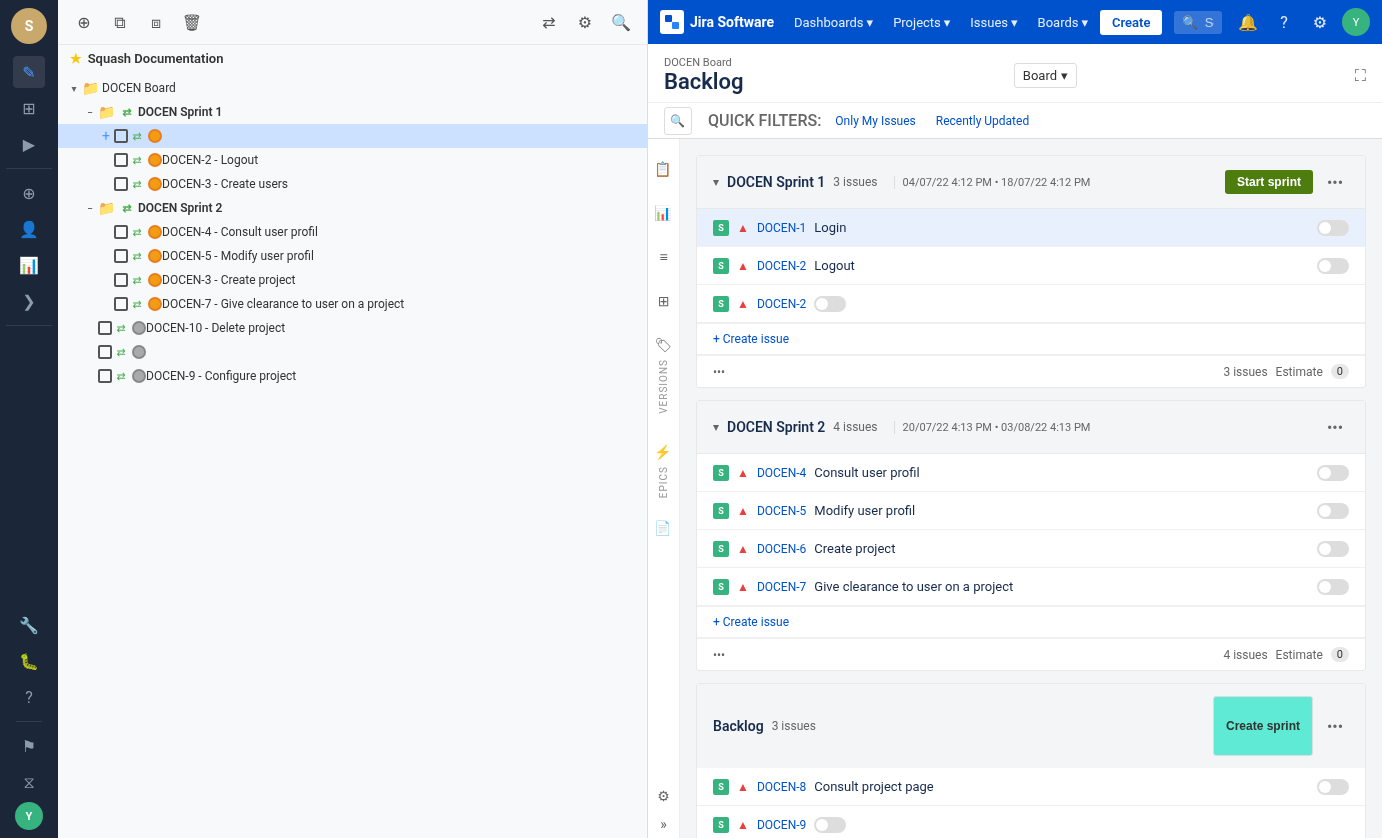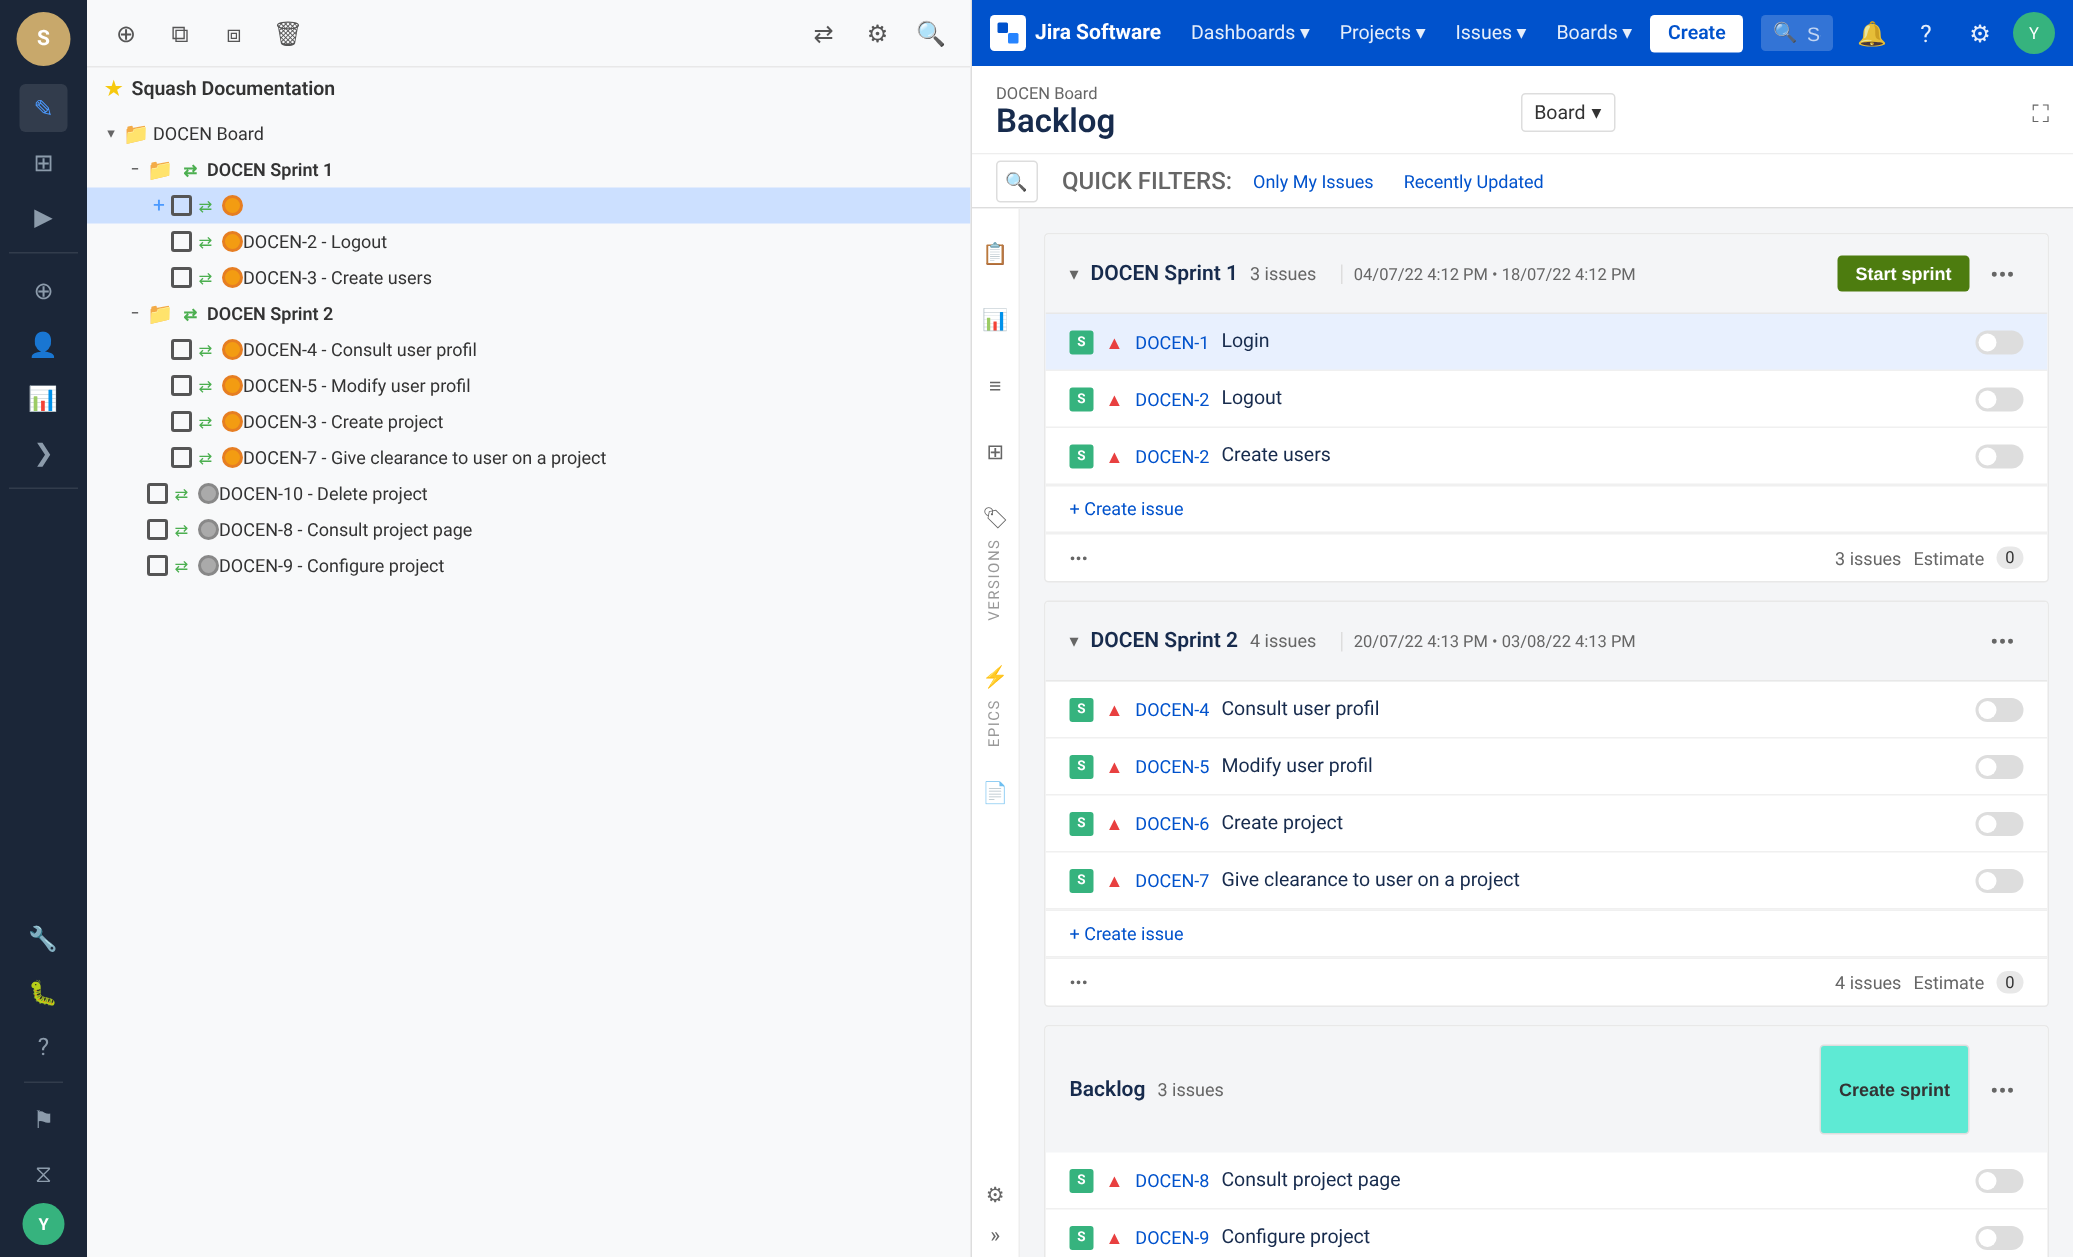--- a/index.html
+++ b/index.html
@@ -487,21 +487,20 @@
       <div class="req-icon"></div>
       <div class="tree-icon sync-icon">⇄</div>
       <div class="prio-icon" style="background:#aaa; border-color:#888;"></div>
       <span class="tree-label">DOCEN-10 - Delete project</span>
     </div>
     <div class="tree-item" style="padding-left: 24px;">
       <div class="tree-indent"></div>
       <div class="req-icon"></div>
       <div class="tree-icon sync-icon">⇄</div>
       <div class="prio-icon" style="background:#aaa; border-color:#888;"></div>
-      <span class="tree-label">DOCEN-8 - Consult project page</span>
     </div>
     <div class="tree-item" style="padding-left: 24px;">
       <div class="tree-indent"></div>
       <div class="req-icon"></div>
       <div class="tree-icon sync-icon">⇄</div>
       <div class="prio-icon" style="background:#aaa; border-color:#888;"></div>
       <span class="tree-label">DOCEN-9 - Configure project</span>
     </div>
   </div>
 </div>
@@ -613,21 +612,20 @@
           <div class="issue-type-icon issue-type-story">S</div>
           <span class="issue-priority">▲</span>
           <span class="issue-key">DOCEN-2</span>
           <span class="issue-summary">Logout</span>
           <div class="issue-toggle"></div>
         </div>
         <div class="issue-row">
           <div class="issue-type-icon issue-type-story">S</div>
           <span class="issue-priority">▲</span>
           <span class="issue-key">DOCEN-2</span>
-          <span class="issue-summary">Create users</span>
           <div class="issue-toggle"></div>
         </div>
 
         <div style="padding:8px 16px; border-top:1px solid #f0f0f0; border-bottom:1px solid #f0f0f0;">
           <span class="create-issue-link">+ Create issue</span>
         </div>
 
         <div class="sprint-footer">
           <span style="color:#666; font-size:12px; cursor:pointer;">•••</span>
           <div class="sprint-summary">
@@ -706,21 +704,20 @@
           <div class="issue-type-icon issue-type-story">S</div>
           <span class="issue-priority">▲</span>
           <span class="issue-key">DOCEN-8</span>
           <span class="issue-summary">Consult project page</span>
           <div class="issue-toggle"></div>
         </div>
         <div class="issue-row">
           <div class="issue-type-icon issue-type-story">S</div>
           <span class="issue-priority">▲</span>
           <span class="issue-key">DOCEN-9</span>
-          <span class="issue-summary">Configure project</span>
           <div class="issue-toggle"></div>
         </div>
         <div class="issue-row">
           <div class="issue-type-icon issue-type-story">S</div>
           <span class="issue-priority">▲</span>
           <span class="issue-key">DOCEN-10</span>
           <span class="issue-summary">Delete project</span>
           <div class="issue-toggle"></div>
         </div>
 

